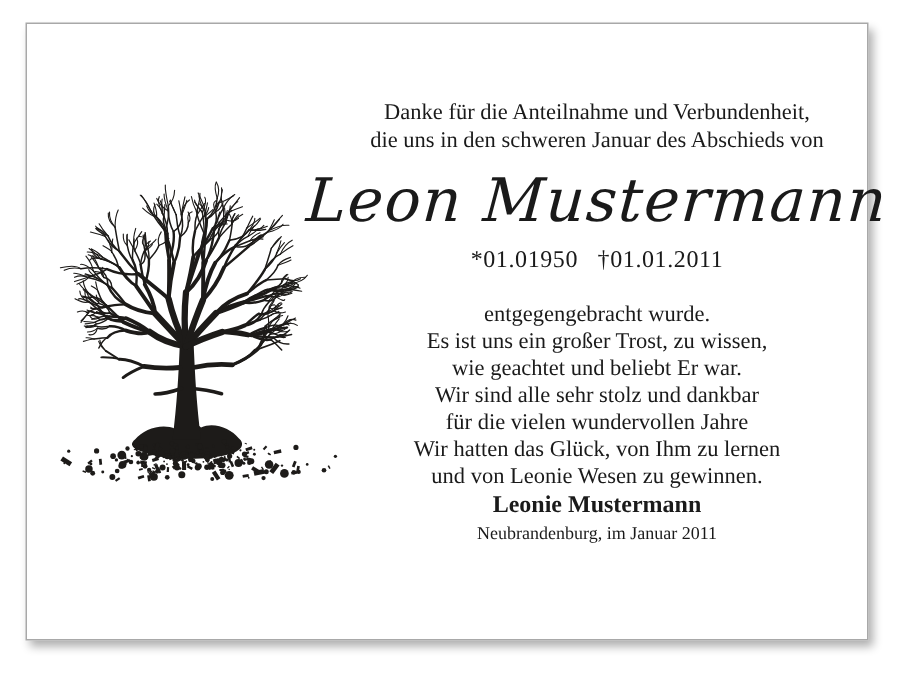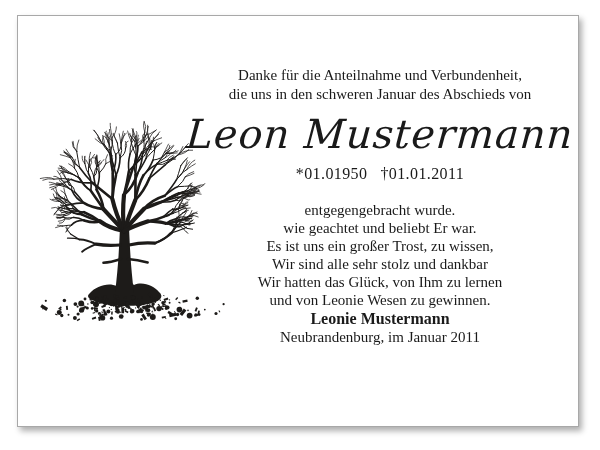--- a/index.html
+++ b/index.html
@@ -30,21 +30,21 @@
   }
   .tree {
     position: absolute;
     left: 12px;
     top: 93px;
     width: 230px;
     height: 225px;
   }
   .content {
     position: absolute;
-    left: 160px;
+    left: 178px;
     top: 0;
     width: 404px;
     text-align: center;
     color: #1a1a1a;
   }
   .intro {
     padding-top: 50px;
     font-size: 15px;
     line-height: 19px;
     white-space: nowrap;
@@ -74,21 +74,21 @@
   }
   .body-text div { white-space: nowrap; }
   .sig-name {
     margin-top: 0;
     font-size: 16px;
     line-height: 19px;
     font-weight: bold;
     white-space: nowrap;
   }
   .sig-place {
-    font-size: 15px;
+    font-size: 12px;
     line-height: 19px;
     white-space: nowrap;
   }
 </style>
 </head>
 <body>
 
 <div class="stage">
   <div class="card">
 
@@ -800,23 +800,24 @@
       </div>
 
       <div class="name-script">Leon Mustermann</div>
 
       <div class="dates">
         <span>*01.01950</span><span class="gap"></span><span>†01.01.2011</span>
       </div>
 
       <div class="body-text">
         <div>entgegengebracht wurde.</div>
+        <div>Es ist uns ein großer Trost, zu wissen,</div>
         <div>wie geachtet und beliebt Er war.</div>
-        <div>Es ist uns ein großer Trost, zu wissen,</div>
         <div>Wir sind alle sehr stolz und dankbar</div>
+        <div>für die vielen wundervollen Jahre</div>
         <div>Wir hatten das Glück, von Ihm zu lernen</div>
         <div>und von Leonie Wesen zu gewinnen.</div>
       </div>
 
       <div class="sig-name">Leonie Mustermann</div>
       <div class="sig-place">Neubrandenburg, im Januar 2011</div>
     </div>
 
   </div>
 </div>

